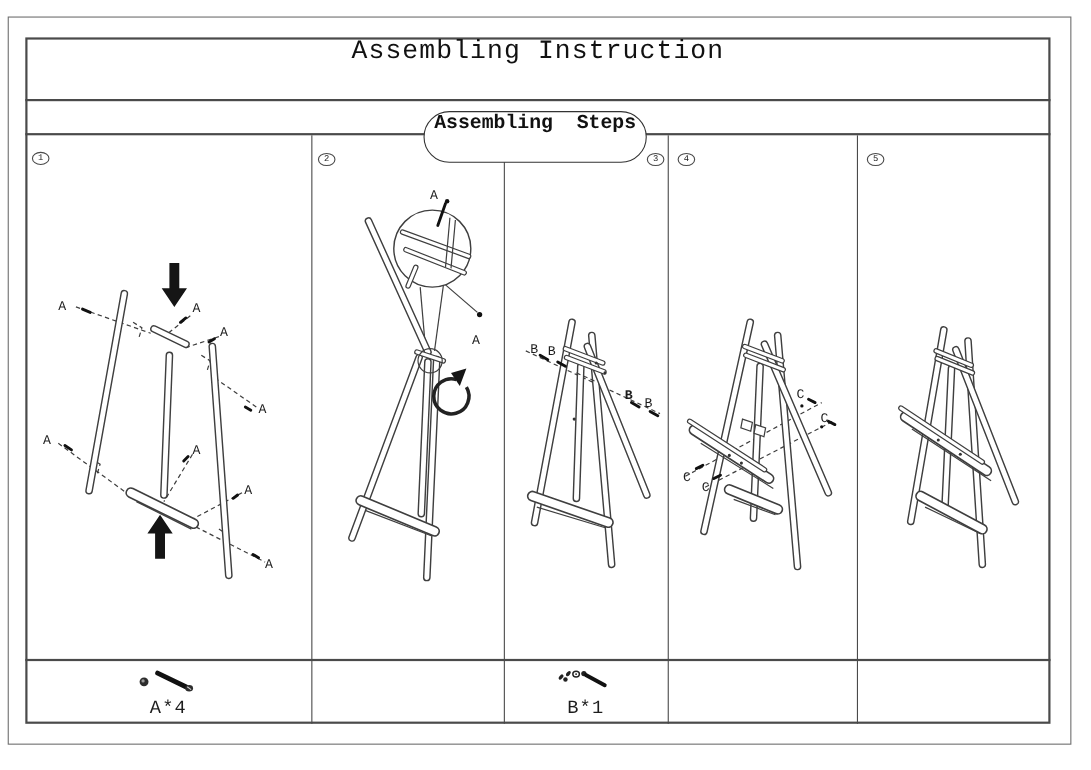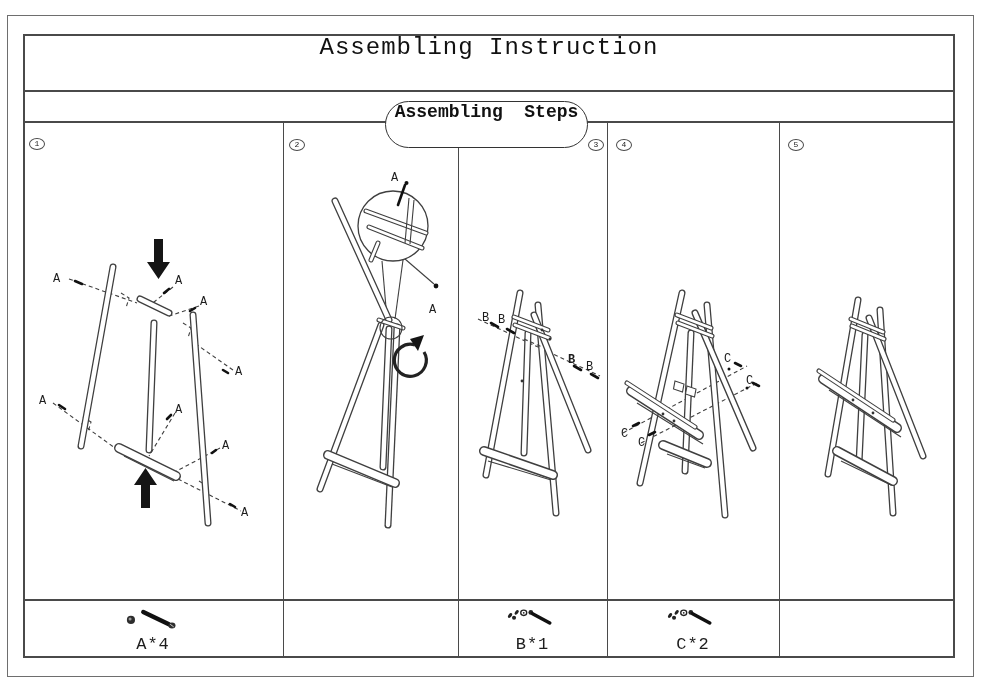--- a/index.html
+++ b/index.html
@@ -299,23 +299,17 @@
           <use href="#sym-bolt-a"></use>
         </svg>
       <div class="hw-label">A*4</div>
     </div>
     <div class="hw-cell" style="left:435px;width:149px">
       <svg width="64" height="30" viewBox="0 0 64 34">
           <use href="#sym-bolt-bc"></use>
         </svg>
       <div class="hw-label">B*1</div>
     </div>
-    <div class="hw-cell" style="left:584px;width:172px">
-      <svg width="64" height="30" viewBox="0 0 64 34">
-          <use href="#sym-bolt-bc"></use>
-        </svg>
-      <div class="hw-label">C*2</div>
-    </div>
     <div class="hw-cell" style="left:756px;width:176px">
       <div class="hw-label"></div>
     </div>
   </div>
 </div>
 
 </body></html>

